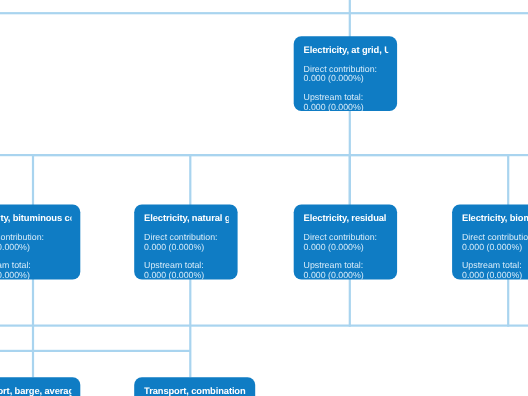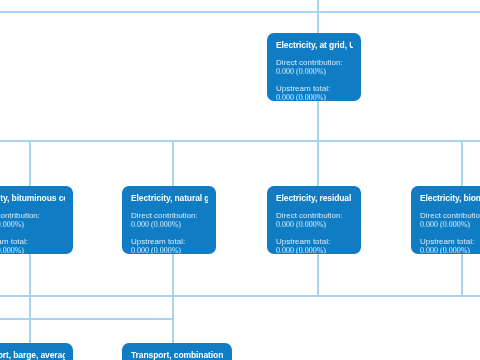--- a/index.html
+++ b/index.html
@@ -55,21 +55,20 @@
   .metric:last-child { margin-bottom: 0; }
   .metric-label {
     font-size: 8px;
     color: #d8ecf9;
     white-space: nowrap;
   }
   .metric-value {
     font-size: 8px;
     color: #d8ecf9;
     white-space: nowrap;
-    font-family: Liberation Serif, serif;
   }
   
   .node.stub {
     padding-bottom: 0;
     border-radius: 7px 7px 0 0;
   }
   .node.stub .node-title { margin-bottom: 0; }
 </style>
 </head>
 <body>

